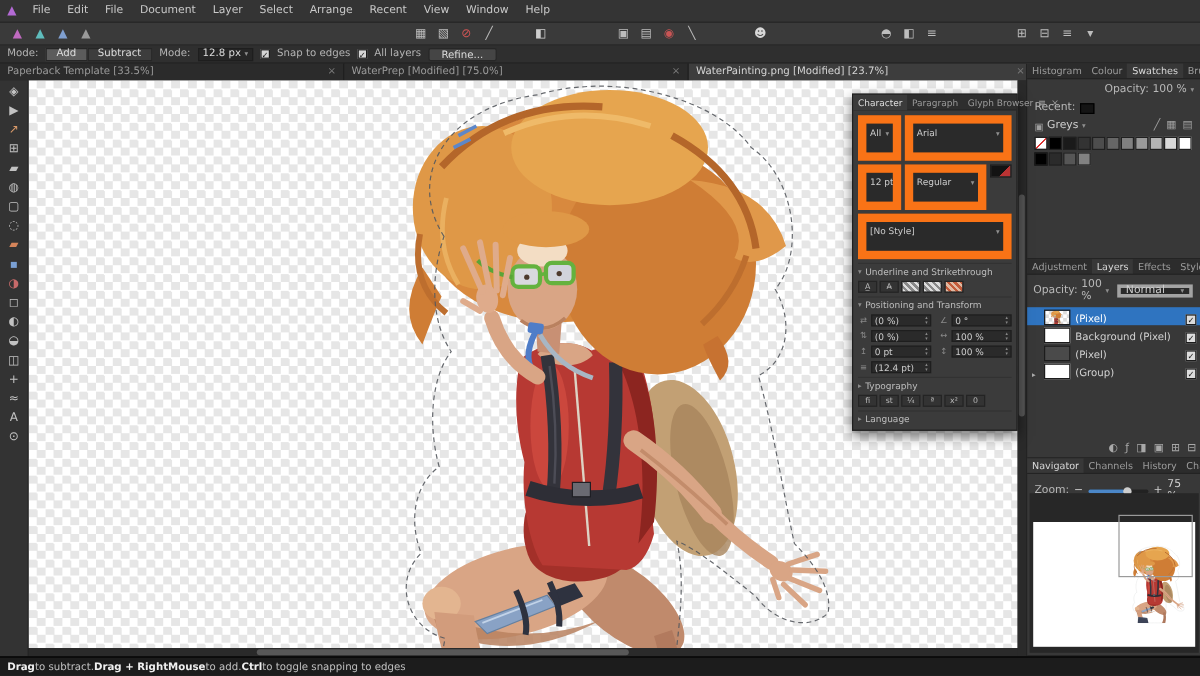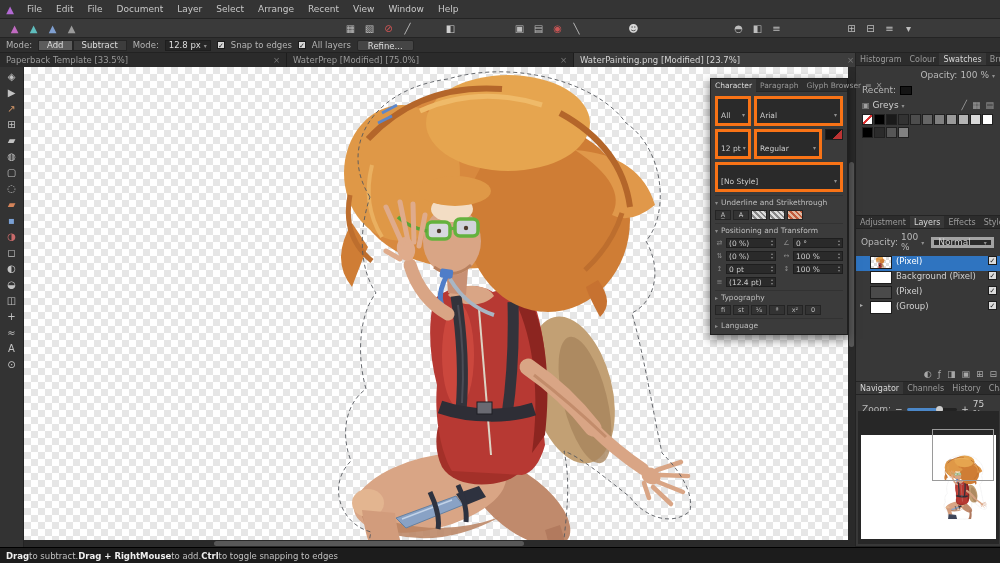--- a/index.html
+++ b/index.html
@@ -64,21 +64,21 @@
 .hdr-icon{color:#9f9f9f;font-size:9px;padding:0 1px}
 .swatch-row{display:flex;gap:1px;padding:2px 6px 0}
 .swatch{width:11px;height:11px;border:1px solid #202020}
 .swatch.none{background:linear-gradient(135deg,#fff 44%,#d33 44%,#d33 56%,#fff 56%)}
 
 
 .layers-hdr{display:flex;align-items:center;gap:3px;padding:3px 5px;color:#b8b8b8}
 .blend-select{background:#2a2a2a;border:3px solid #a3a3a3;height:11px;display:flex;align-items:center;gap:13px;padding:0 4px;color:#ccc;margin-left:4px}
 .layers-hdr .spacer{flex:1}
 #layer-list{margin-top:1px}
-.layer-row{height:15px;display:flex;align-items:flex-start;gap:4px;padding:0 4px;font-size:8.5px;color:#d2d2d2}
+.layer-row{height:15px;display:flex;align-items:flex-end;gap:4px;padding:0 4px;font-size:8.5px;color:#d2d2d2}
 .layer-row.selected{background:#2f74c0;color:#fff}
 .expander{width:6px;color:#aaa;font-size:6px}
 .layer-thumb{width:22px;height:13px;border:1px solid #1c1c1c;background:#fff;flex:none;overflow:hidden;position:relative}
 .layer-thumb.checker{background:conic-gradient(#ddd 25%,#fff 0 50%,#ddd 0 75%,#fff 0);background-size:6px 6px}
 .layer-thumb.dark{background:#4a4a4a}
 .layer-thumb svg{position:absolute;left:0;top:0}
 .layer-check{margin-left:auto;width:9px;height:9px;background:#dcdcdc;border:1px solid #1c1c1c;font-size:7px;line-height:8px;text-align:center;color:#222;flex:none}
 #layers-bottom{position:absolute;bottom:2px;right:4px;display:flex;gap:6px;color:#a8a8a8;font-size:9px}
 
 
@@ -98,21 +98,21 @@
 .status-bold{font-weight:bold;color:#efefef}
 
 
 #charpanel{position:absolute;left:710px;top:78px;width:138px;background:#3b3b3b;border:1px solid #1f1f1f;box-shadow:0 4px 10px rgba(0,0,0,.55);z-index:5}
 .cp-tabs{height:13px;background:#2e2e2e;display:flex;align-items:center;font-size:7.5px;border-bottom:1px solid #272727}
 .cp-tab{padding:0 4px;line-height:13px;color:#999;white-space:nowrap}
 .cp-tab.active{background:#3b3b3b;color:#ddd}
 .cp-hdr-icons{margin-left:auto;display:flex;gap:4px;padding-right:4px;color:#999;font-size:8px}
 .cp-body{padding:4px;display:flex;flex-direction:column;gap:3px;font-size:7.5px}
 .cp-row{display:flex;gap:3px}
-.cp-select{flex:1;background:#2a2a2a;border:3px solid #f97316;height:11px;display:flex;align-items:flex-start;padding:12px 3px;color:#ccc;gap:2px;white-space:nowrap;overflow:hidden}
+.cp-select{flex:1;background:#2a2a2a;border:7px solid #f97316;height:11px;display:flex;align-items:flex-end;padding:12px 3px;color:#ccc;gap:2px;white-space:nowrap;overflow:hidden}
 .cp-select .cv{margin-left:auto}
 .cp-colorchip{width:18px;height:11px;border:1px solid #1e1e1e;background:linear-gradient(135deg,#131313 62%,#b33 62%)}
 .cp-section{display:flex;gap:3px;align-items:center;color:#bdbdbd;padding-top:2px;border-top:1px solid #323232}
 .cp-arrow{color:#8a8a8a;font-size:6px}
 .cp-grid{display:grid;grid-template-columns:1fr 1fr;gap:3px 6px}
 .cp-cell{display:flex;align-items:center;gap:2px}
 .cp-cell .ic{width:9px;color:#8a8a8a;font-size:7px;text-align:center}
 .cp-field{flex:1;background:#2a2a2a;border:1px solid #1e1e1e;height:10px;display:flex;align-items:center;padding:0 2px;color:#ccc;gap:1px}
 .cp-field .sp{margin-left:auto;color:#888;font-size:4px;line-height:4px;display:flex;flex-direction:column}
 .cp-mini-row{display:flex;gap:2px}

